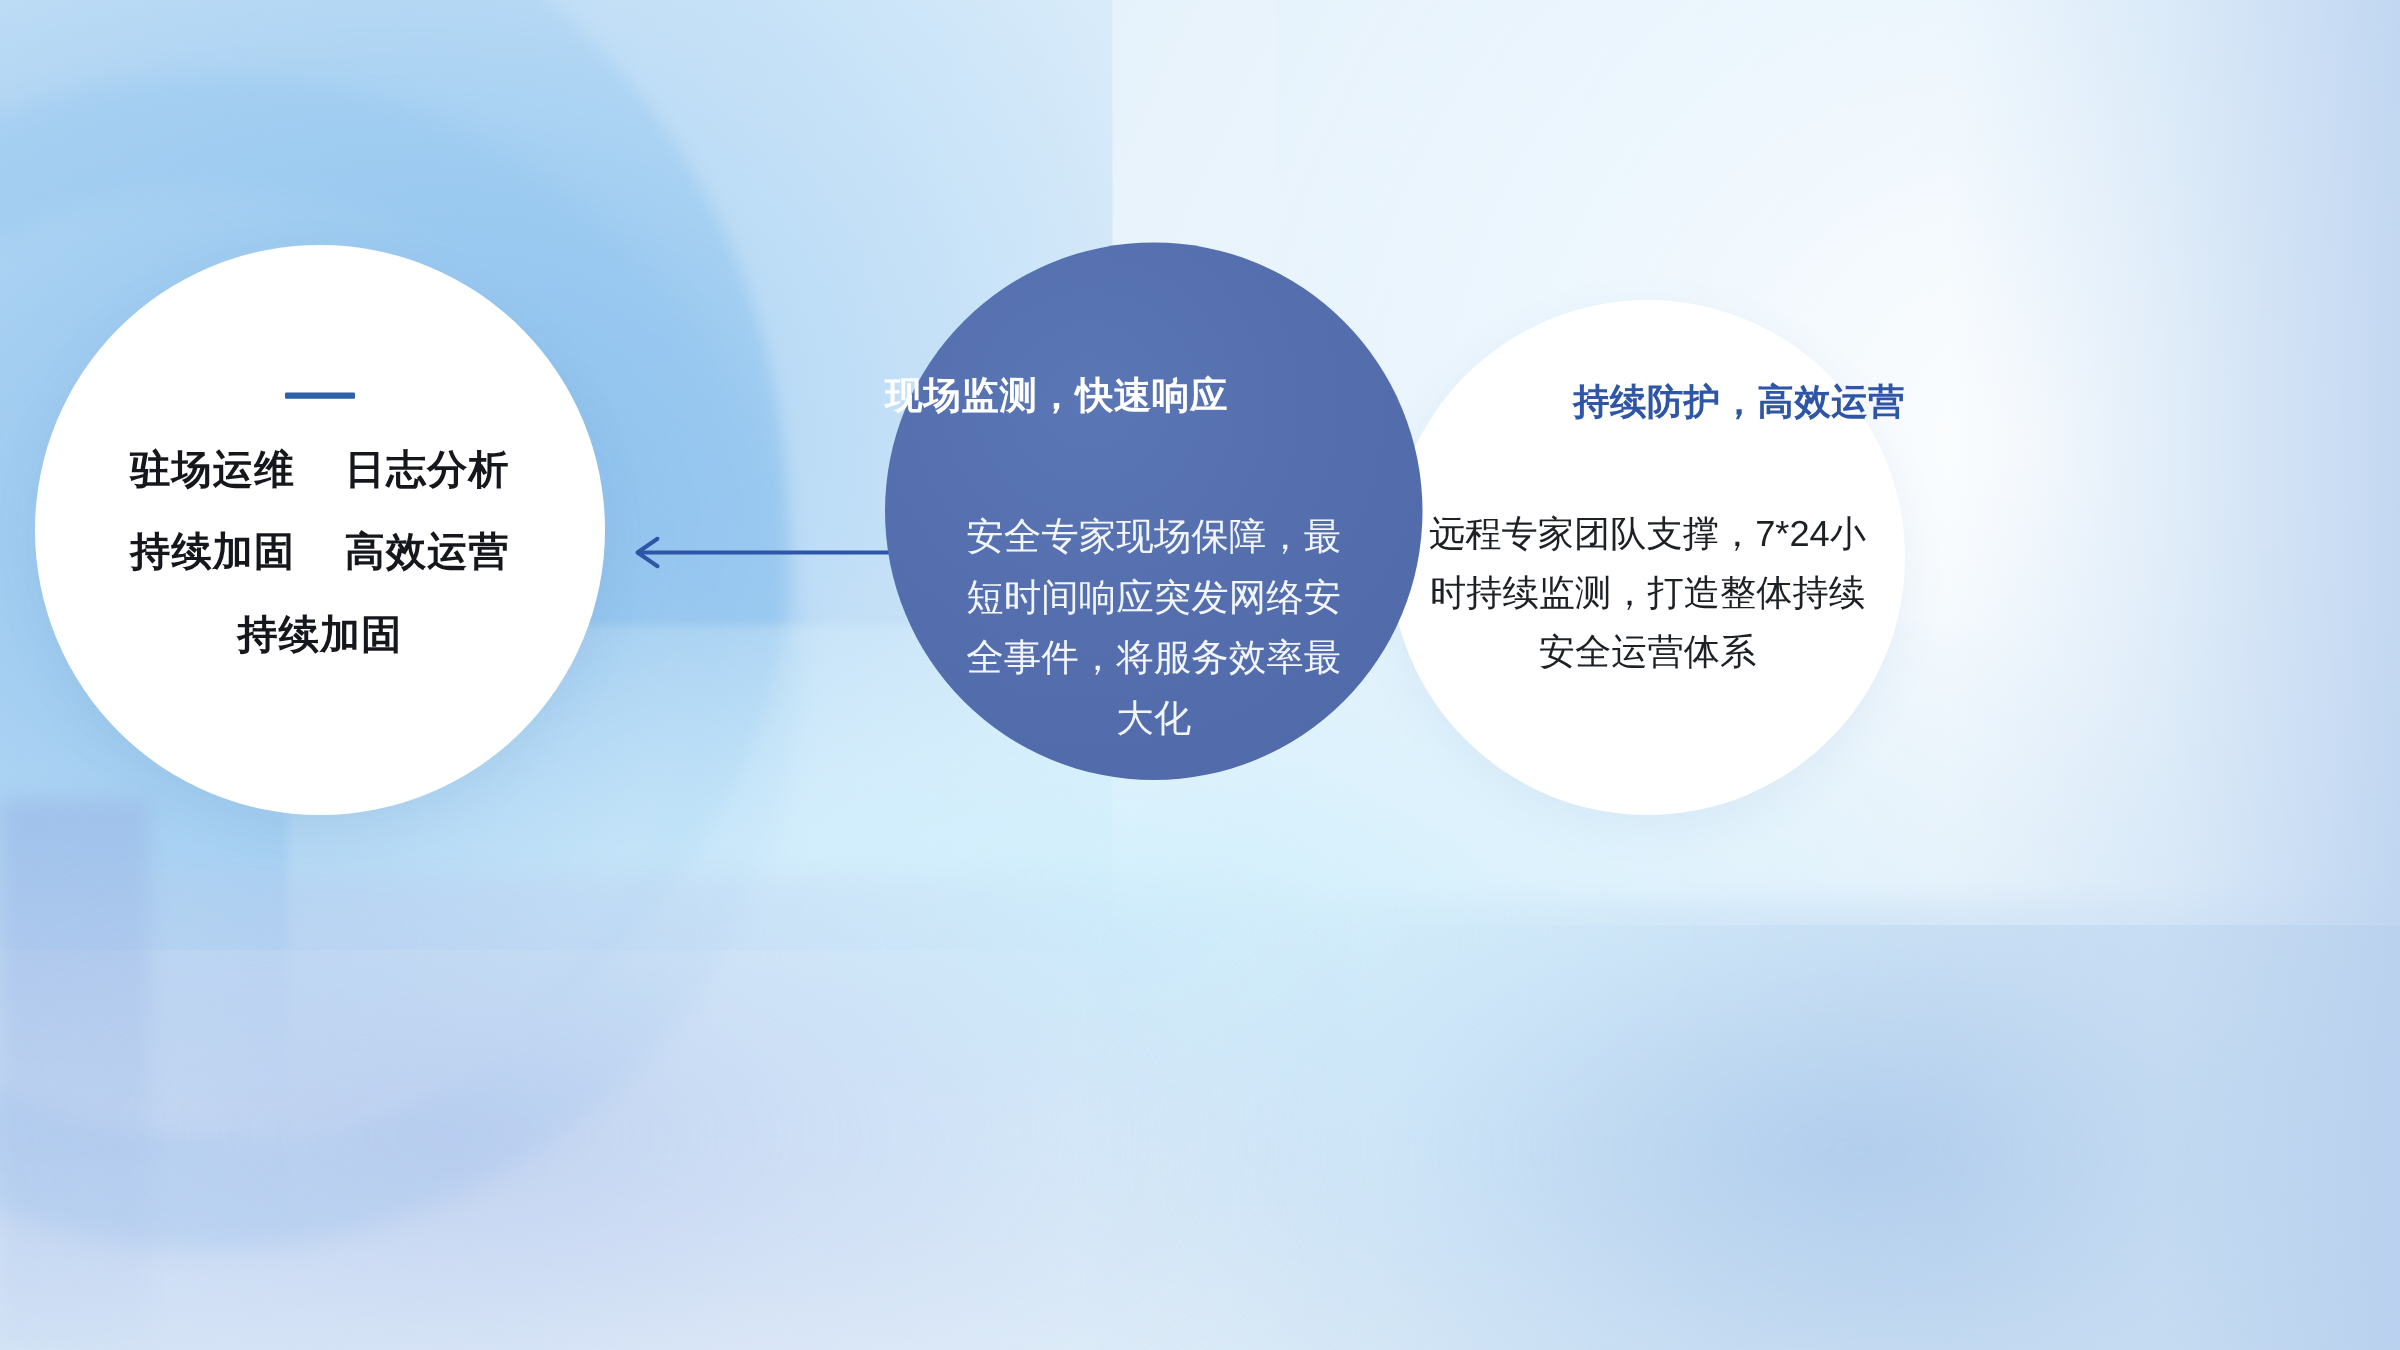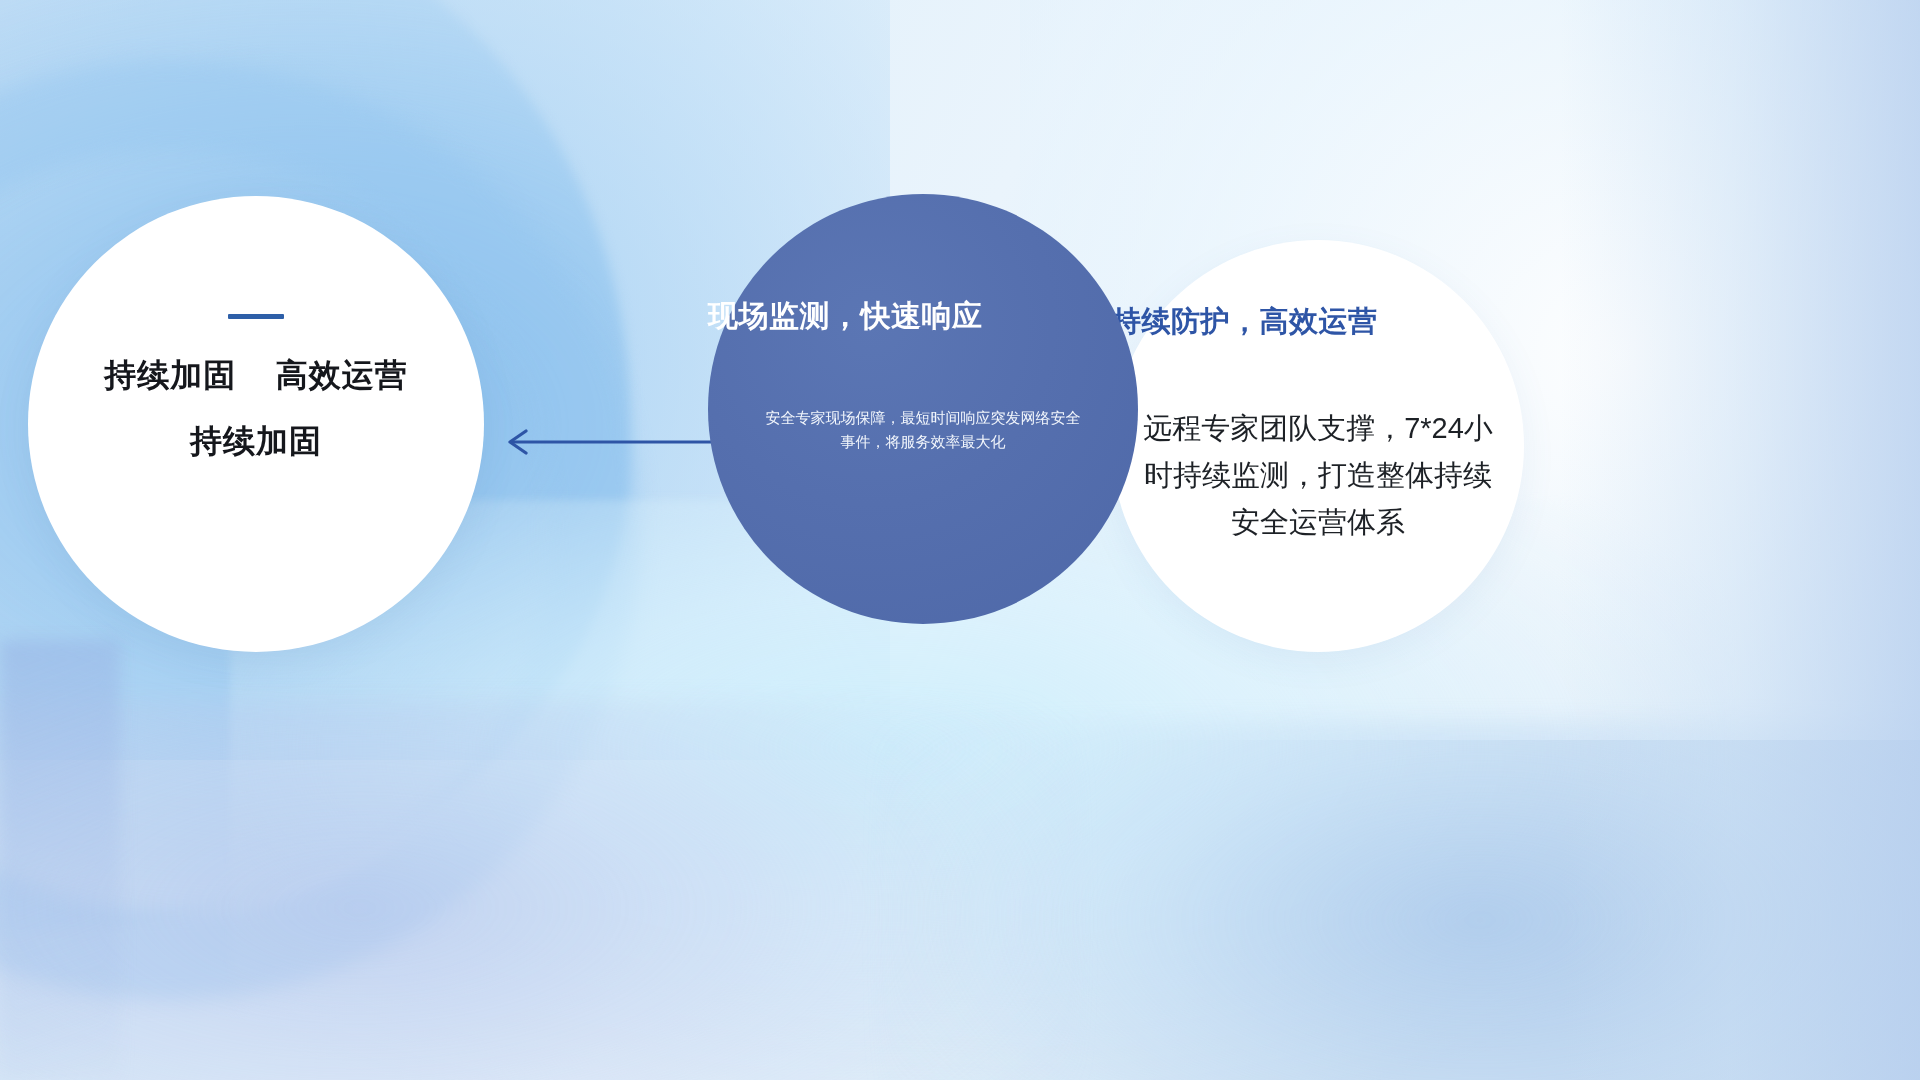--- a/index.html
+++ b/index.html
@@ -185,37 +185,37 @@
     font-size: 30px;
     font-weight: 700;
     color: #ffffff;
     letter-spacing: 0.5px;
     white-space: nowrap;
   }
   #circle-mid .body {
     position: absolute;
     left: 56px; right: 56px; top: 212px;
     text-align: center;
-    font-size: 15px;
+    font-size: 30px;
     font-weight: 400;
     color: #f2f6fc;
     line-height: 1.62;
   }
 
   
   #circle-right {
     left: 1112px; top: 240px;
     width: 412px; height: 412px;
     z-index: 2;
     box-shadow: 0 10px 34px rgba(90,130,180,0.08);
   }
   #circle-right .title {
     position: absolute;
     left: 0; right: 0; top: 62px;
-    text-align: left;
+    text-align: right;
     font-size: 29px;
     font-weight: 700;
     color: #2e55a6;
     letter-spacing: 0.5px;
     white-space: nowrap;
   }
   #circle-right .body {
     position: absolute;
     left: 26px; right: 26px; top: 165px;
     text-align: center;
@@ -242,20 +242,21 @@
   <div class="bg-right-edge"></div>
 
   <svg class="arrow" viewBox="0 0 240 44">
     <line x1="238" y1="22" x2="20" y2="22" stroke="#2e55a6" stroke-width="3.2"></line>
     <polyline points="34,11 18,22 34,33" fill="none" stroke="#2e55a6" stroke-width="3.2" stroke-linecap="round" stroke-linejoin="round"></polyline>
   </svg>
 
   <div id="circle-left" class="circle circle-white">
     <div class="inner">
       <div class="dash"></div>
+      <div class="kw-line">驻场运维    日志分析</div>
       <div class="kw-line">持续加固    高效运营</div>
       <div class="kw-line">持续加固</div>
     </div>
   </div>
 
   <div id="circle-mid" class="circle">
     <div class="title">现场监测，快速响应</div>
     <div class="body">安全专家现场保障，最短时间响应突发网络安全事件，将服务效率最大化</div>
   </div>
 

